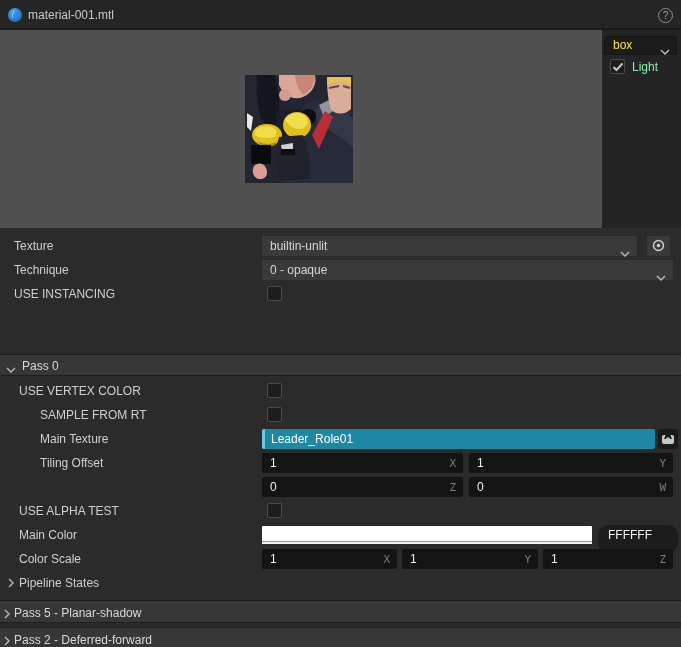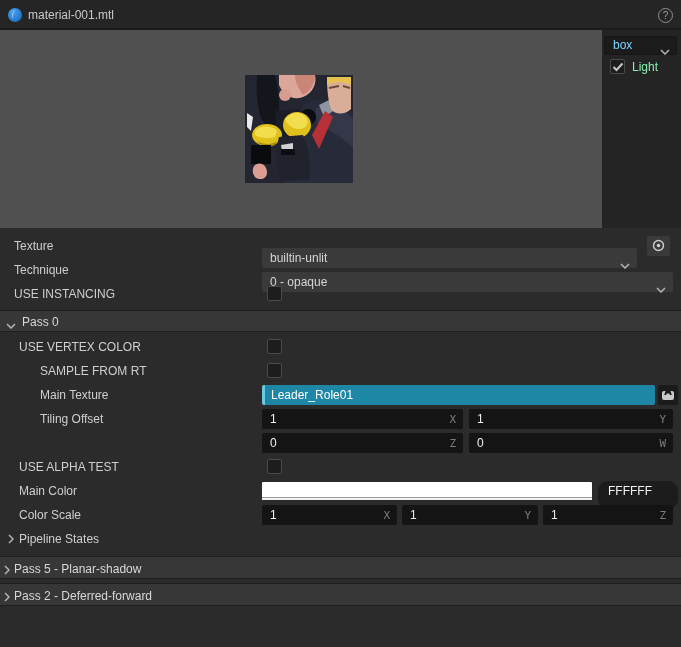--- a/index.html
+++ b/index.html
@@ -16,32 +16,32 @@
   .title-text { position:absolute; left:28px; top:8px; color:#c9c9c9; }
   .help-btn { position:absolute; right:8px; top:8px; width:15px; height:15px; border:1px solid #8f8f8f;
     border-radius:50%; color:#9d9d9d; font-size:10px; line-height:13px; text-align:center; }
 
   
   .preview-wrap { position:absolute; left:0; top:30px; width:681px; height:198px; background:#242425; border-bottom:3px solid #1e1e1e; }
   .viewport { position:absolute; left:0; top:0; width:602px; height:198px; background:#505050; }
   .tex { position:absolute; left:245px; top:45px; width:108px; height:108px; }
   .side { position:absolute; left:602px; top:0; width:79px; height:198px; background:#242425; }
   .shape-select { position:absolute; left:2px; top:6px; width:73px; height:19px; background:#1b1b1c;
-    border:1px solid #161616; border-radius:2px; color:#7dd3fc; line-height:17px; padding-left:8px; }
+    border:1px solid #161616; border-radius:2px; color:#fde047; line-height:17px; padding-left:8px; }
   .shape-select .chev { position:absolute; right:6px; top:6px; }
   .light-row { position:absolute; left:8px; top:29px; height:16px; }
   .light-label { position:absolute; left:22px; top:1px; color:#86efac; }
 
   
   .props { position:absolute; left:0; top:231px; width:681px; }
   .prow { position:relative; height:24px; }
   .plabel { position:absolute; top:5px; color:#cfcfcf; white-space:nowrap; }
   .ind0 { left:14px; } .ind1 { left:19px; } .ind2 { left:40px; }
 
-  .ddown { position:absolute; top:14px; height:20px; background:#3a3a3a; border-radius:2px;
+  .ddown { position:absolute; top:2px; height:20px; background:#3a3a3a; border-radius:2px;
     color:#d6d6d6; line-height:20px; padding-left:8px; }
   .ddown .chev { position:absolute; right:7px; top:7px; }
 
   .sq-btn { position:absolute; top:2px; width:23px; height:20px; background:#3a3a3a; border-radius:2px; }
   .sq-btn svg { position:absolute; left:5px; top:3px; }
 
   .checkbox { position:absolute; left:267px; top:4px; width:15px; height:15px; background:#1d1d1d;
     border:1px solid #4a4a4a; border-radius:2px; }
   .checkbox svg { position:absolute; left:1px; top:2px; }
 
@@ -160,21 +160,21 @@
       </div>
     </div>
 
     <div class="prow">
       <span class="plabel ind0">USE INSTANCING</span>
       <div class="checkbox"></div>
     </div>
 
     <div class="gap4"></div>
 
-    <div class="prow header-bar" style="height:22px;">
+    <div class="prow header-bar" style="height:22px;margin-top:44px;">
       <span class="chev-left" style="left:6px;">
         <svg width="10" height="6" viewBox="0 0 10 6">
             <polyline points="1,1 5,5 9,1" fill="none" stroke="#b4b4b4" stroke-width="1.5"></polyline>
           </svg>
       </span>
       <span class="plabel" style="left:22px; top:4px;">Pass 0</span>
     </div>
 
     <div class="gap3"></div>
 

